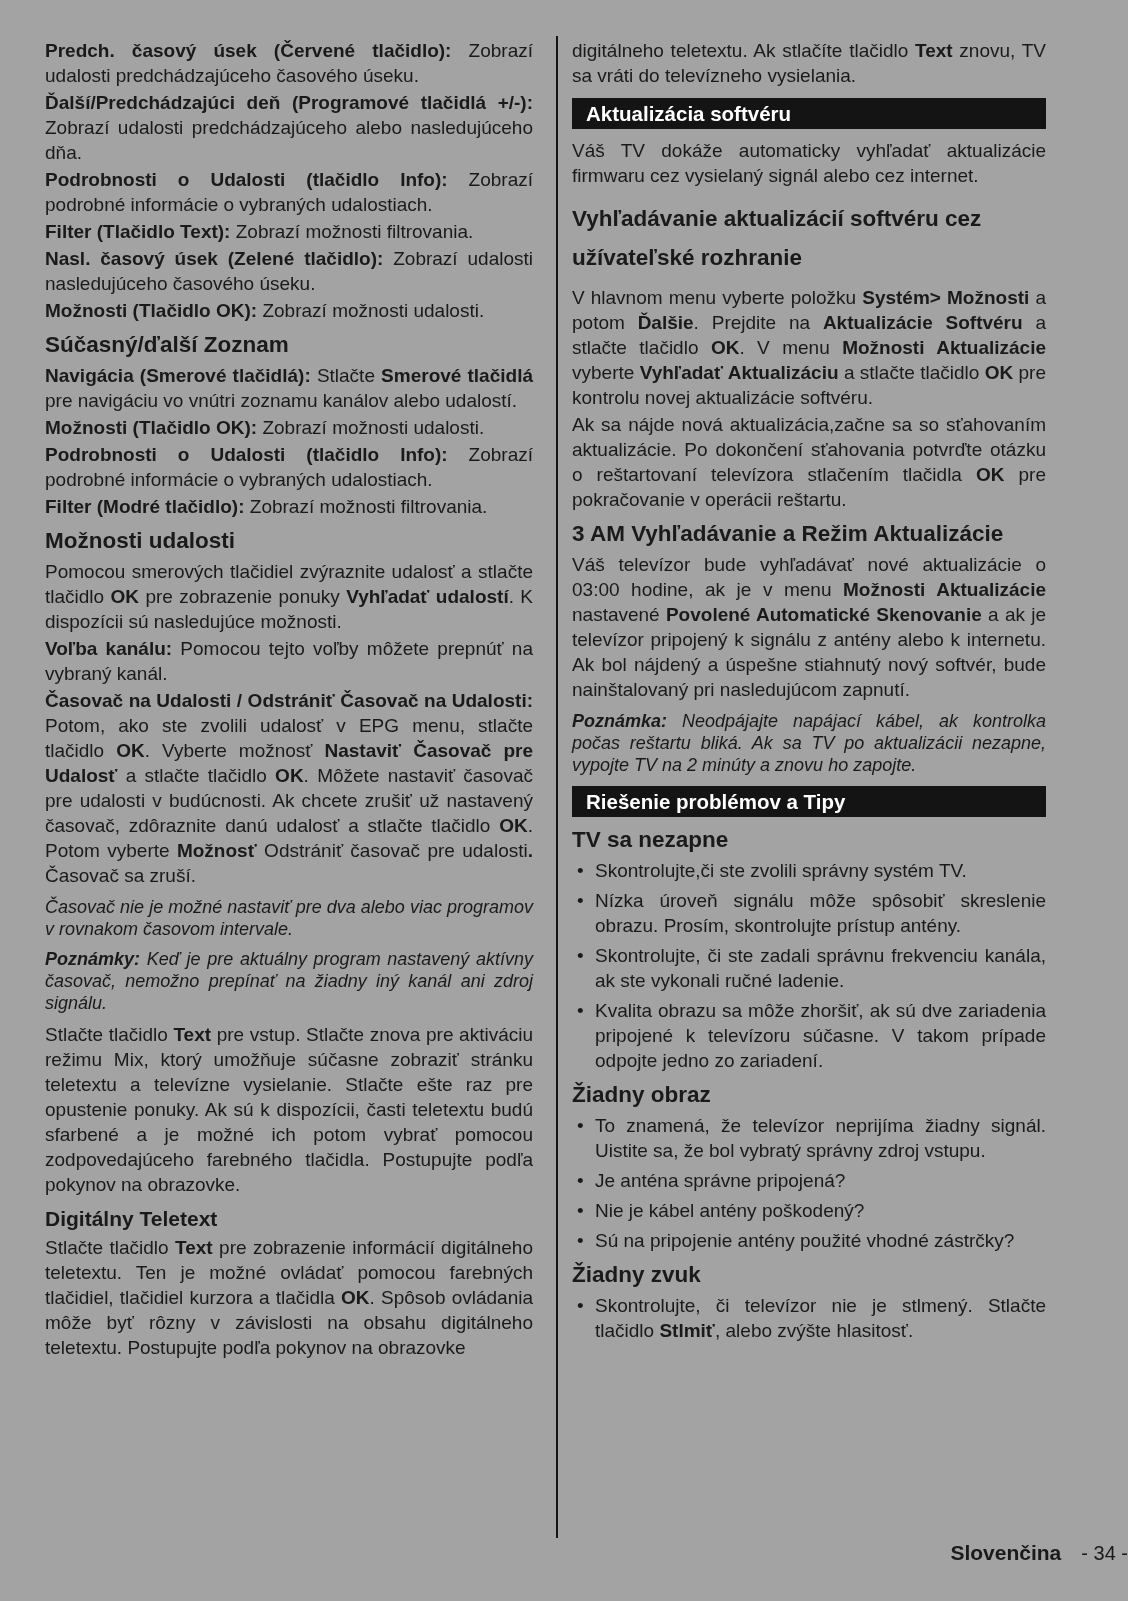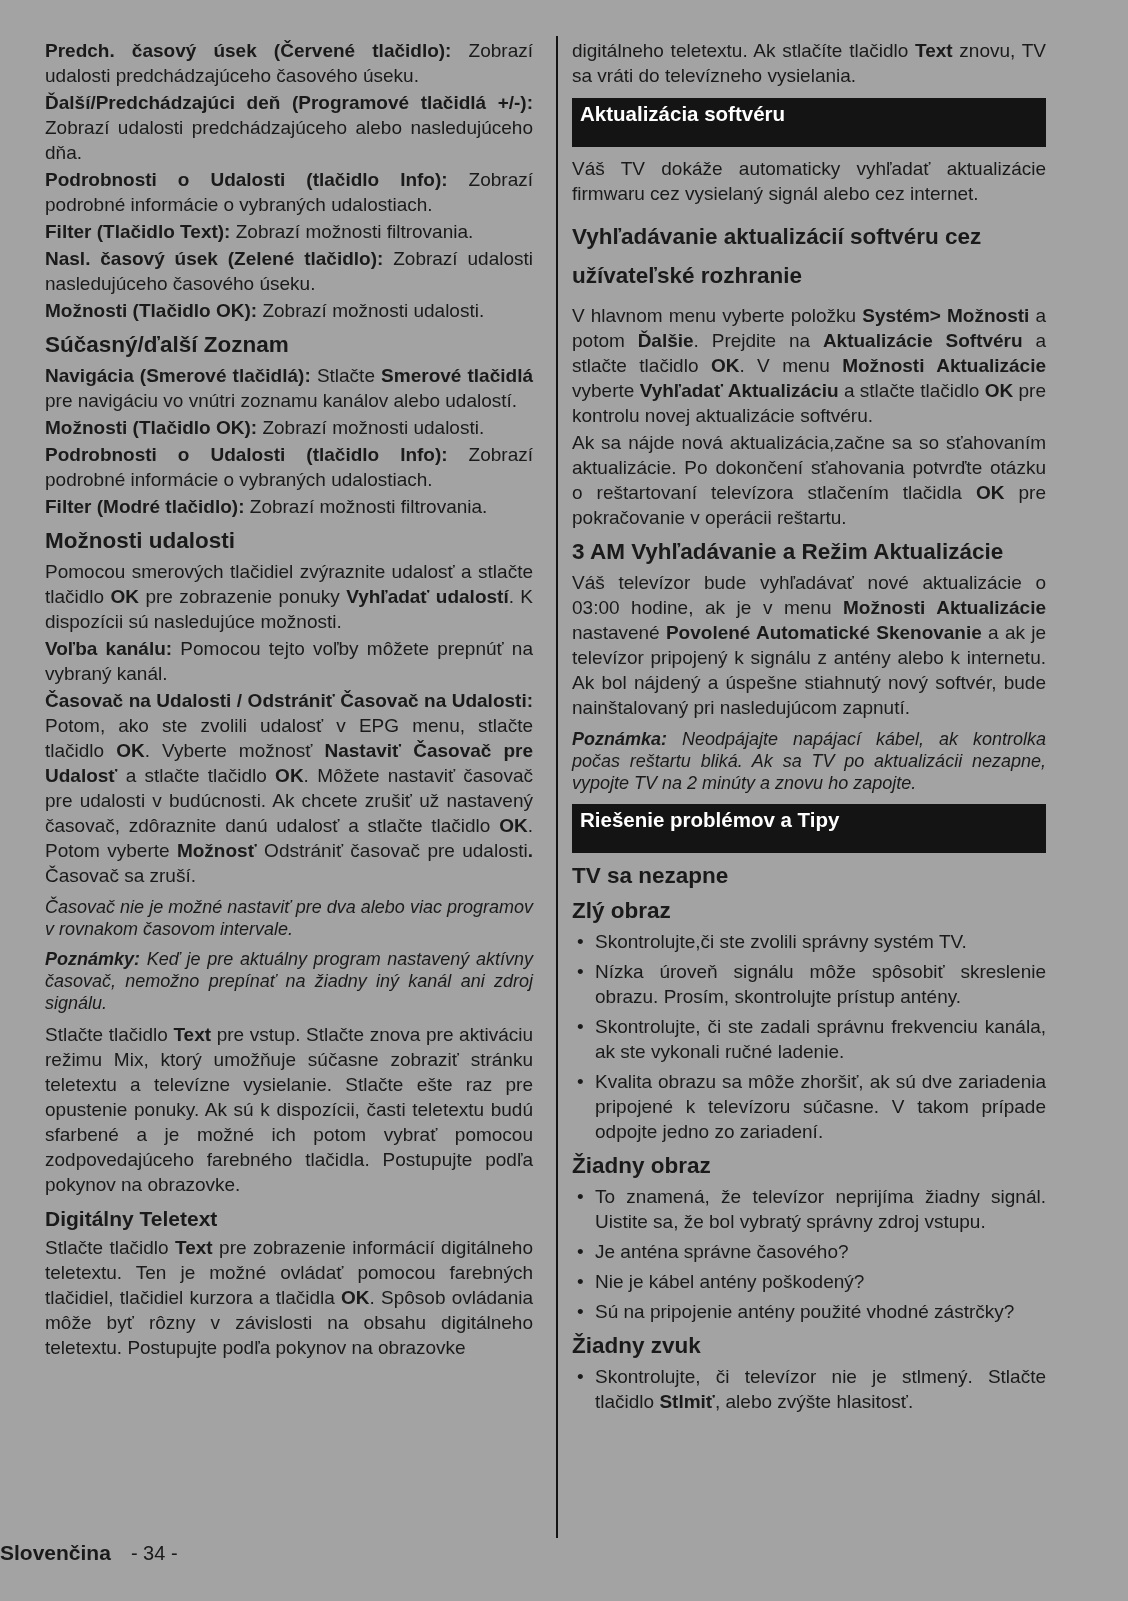--- a/index.html
+++ b/index.html
@@ -21,40 +21,40 @@
     position:absolute; left:556px; top:36px;
     width:2px; height:1502px; background:#141414;
   }
   .para { margin:0 0 2px 0; text-align:justify; }
   .note { font-style:italic; font-size:18px; line-height:22px; margin:8px 0; text-align:justify; }
   .heading { font-weight:bold; font-size:22.5px; line-height:1.2; margin:8px 0 5px 0; }
   .heading.small { font-size:21px; margin:9px 0 4px 0; }
   .bar {
     background:#141414; color:#ffffff;
     font-weight:bold; font-size:20.5px;
-    height:49px; line-height:31px;
-    padding-left:8px; margin:10px 0 9px 0;
+    height:31px; line-height:31px;
+    padding-left:14px; margin:10px 0 9px 0;
   }
   [data-block-id="teletext-bar"] { margin-top:36px; }
   [data-block-id="software-update-ui-heading"] {
     white-space:pre-line; line-height:1.72; margin:12px 0 8px 0;
   }
   .bullets { margin:2px 0 4px 0; }
   .bullet-item {
     position:relative; padding-left:23px;
     margin:0 0 5px 0; text-align:justify;
   }
   .bullet-item::before {
     content:"\2022"; position:absolute; left:5px; top:0;
   }
   .b  { font-weight:bold; }
   .i  { font-style:italic; }
   .footer {
     position:absolute; left:0; top:1541px; width:100%;
-    display:flex; justify-content:flex-start; align-items:baseline; gap:20px;
+    display:flex; justify-content:flex-end; align-items:baseline; gap:20px;
   }
   .footer .lang { font-weight:bold; font-size:21px; }
   .footer .pagenum { font-size:20px; }
 </style>
 </head>
 <body>
 
 <div class="page">
   <div class="col col-left">
       <p class="para"><span class="b">Predch. časový úsek (Červené tlačidlo): </span><span>Zobrazí udalosti predchádzajúceho časového úseku.</span></p>
@@ -85,31 +85,30 @@
       <p class="para"><span>Váš TV dokáže automaticky vyhľadať aktualizácie firmwaru cez vysielaný signál alebo cez internet.</span></p>
       <div class="heading" data-block-id="software-update-ui-heading">Vyhľadávanie aktualizácií softvéru cez
 užívateľské rozhranie</div>
       <p class="para"><span>V hlavnom menu vyberte položku </span><span class="b">Systém&gt; Možnosti</span><span> a potom </span><span class="b">Ďalšie</span><span>. Prejdite na </span><span class="b">Aktualizácie Softvéru</span><span> a stlačte tlačidlo </span><span class="b">OK</span><span>. V menu </span><span class="b">Možnosti Aktualizácie</span><span> vyberte </span><span class="b">Vyhľadať Aktualizáciu</span><span> a stlačte tlačidlo </span><span class="b">OK</span><span> pre kontrolu novej aktualizácie softvéru.</span></p>
       <p class="para"><span>Ak sa nájde nová aktualizácia,začne sa so sťahovaním aktualizácie. Po dokončení sťahovania potvrďte otázku o reštartovaní televízora stlačením tlačidla </span><span class="b">OK</span><span> pre pokračovanie v operácii reštartu.</span></p>
       <div class="heading">3 AM Vyhľadávanie a Režim Aktualizácie</div>
       <p class="para"><span>Váš televízor bude vyhľadávať nové aktualizácie o 03:00 hodine, ak je v menu </span><span class="b">Možnosti Aktualizácie</span><span> nastavené </span><span class="b">Povolené Automatické Skenovanie</span><span> a ak je televízor pripojený k signálu z antény alebo k internetu. Ak bol nájdený a úspešne stiahnutý nový softvér, bude nainštalovaný pri nasledujúcom zapnutí.</span></p>
       <p class="note"><span class="b i">Poznámka: </span><span class="i">Neodpájajte napájací kábel, ak kontrolka počas reštartu bliká. Ak sa TV po aktualizácii nezapne, vypojte TV na 2 minúty a znovu ho zapojte.</span></p>
       <div class="bar" data-block-id="troubleshooting-bar">Riešenie problémov a Tipy</div>
       <div class="heading">TV sa nezapne</div>
-      <div class="heading">Zlý obraz</div>
       <div class="bullets">
         <div class="bullet-item"><span>Skontrolujte,či ste zvolili správny systém TV.</span></div>
         <div class="bullet-item"><span>Nízka úroveň signálu môže spôsobiť skreslenie obrazu. Prosím, skontrolujte prístup antény.</span></div>
         <div class="bullet-item"><span>Skontrolujte, či ste zadali správnu frekvenciu kanála, ak ste vykonali ručné ladenie.</span></div>
         <div class="bullet-item"><span>Kvalita obrazu sa môže zhoršiť, ak sú dve zariadenia pripojené k televízoru súčasne. V takom prípade odpojte jedno zo zariadení.</span></div>
       </div>
       <div class="heading">Žiadny obraz</div>
       <div class="bullets">
         <div class="bullet-item"><span>To znamená, že televízor neprijíma žiadny signál. Uistite sa, že bol vybratý správny zdroj vstupu.</span></div>
-        <div class="bullet-item"><span>Je anténa správne časového?</span></div>
+        <div class="bullet-item"><span>Je anténa správne pripojená?</span></div>
         <div class="bullet-item"><span>Nie je kábel antény poškodený?</span></div>
         <div class="bullet-item"><span>Sú na pripojenie antény použité vhodné zástrčky?</span></div>
       </div>
       <div class="heading">Žiadny zvuk</div>
       <div class="bullets">
         <div class="bullet-item"><span>Skontrolujte, či televízor nie je stlmený. Stlačte tlačidlo </span><span class="b">Stlmiť</span><span>, alebo zvýšte hlasitosť.</span></div>
       </div>
     </div>
   <div class="footer">
     <span class="lang">Slovenčina</span>

